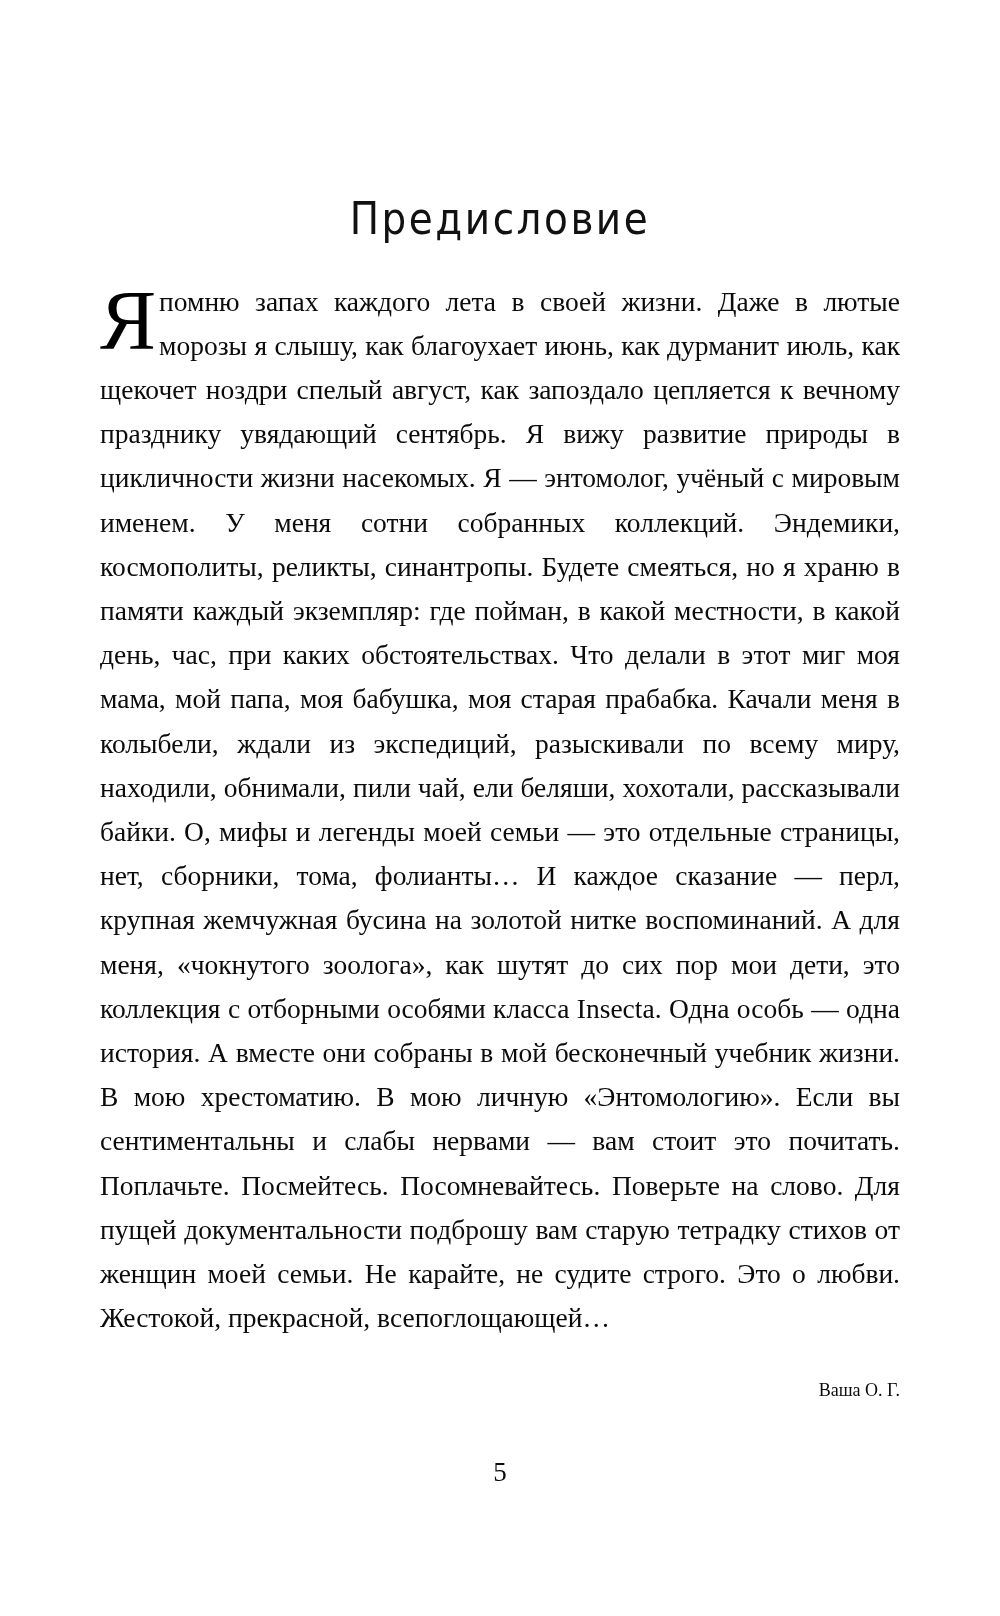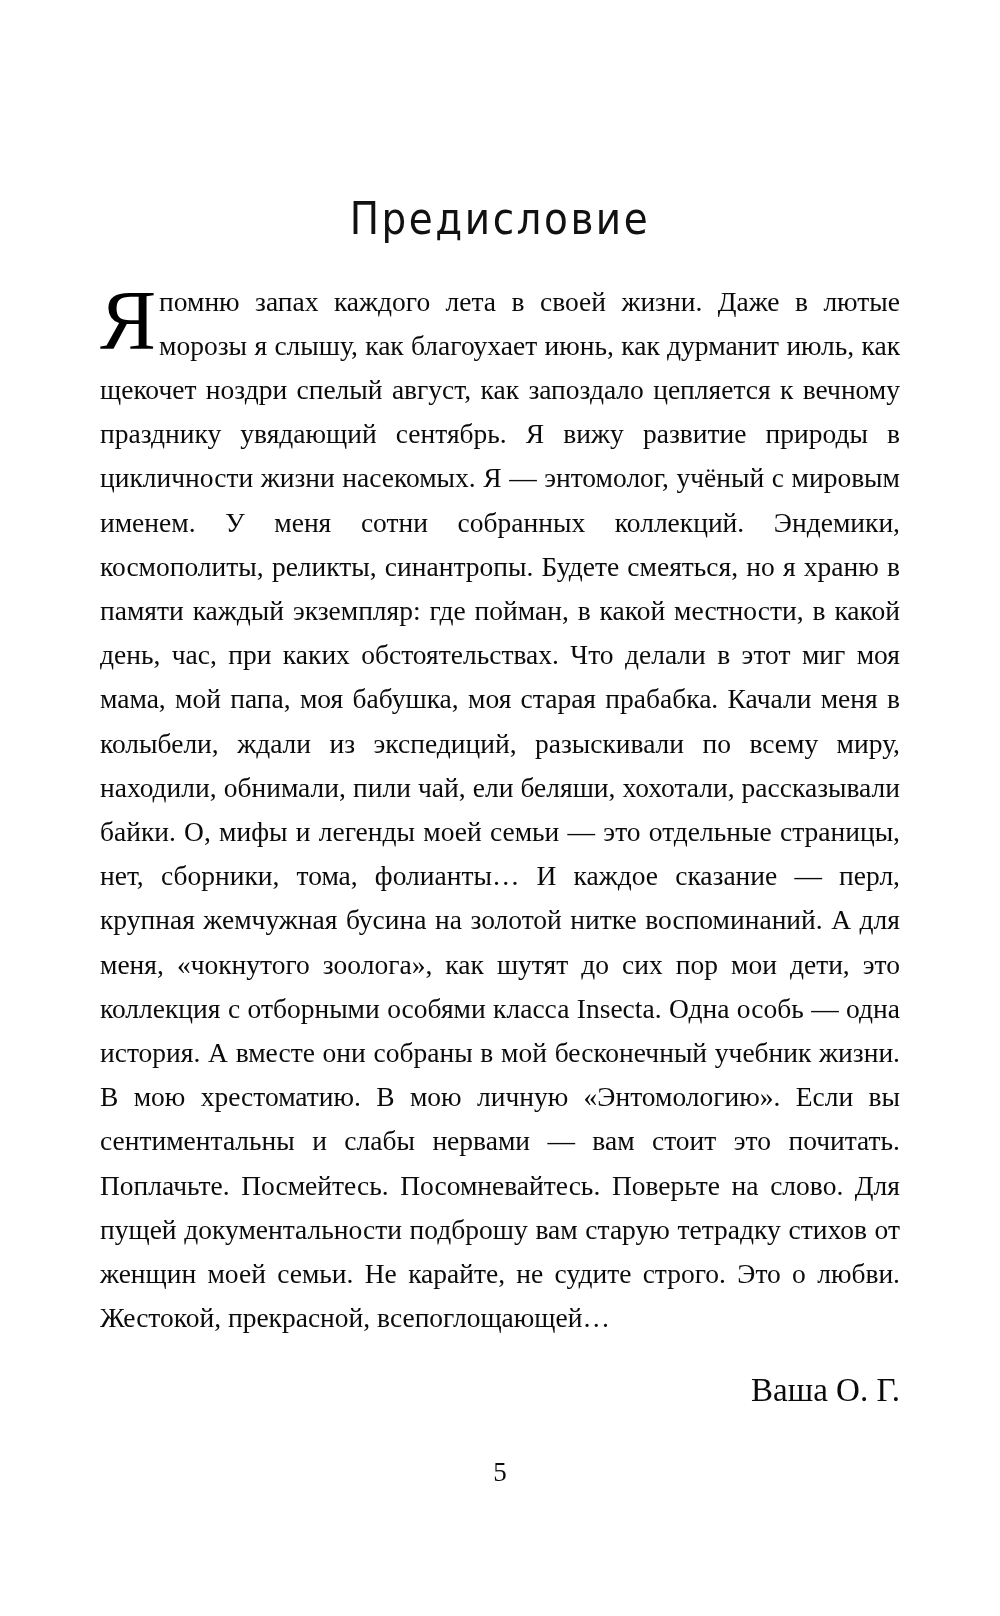--- a/index.html
+++ b/index.html
@@ -70,21 +70,21 @@
     padding: 2px 3px 0 0;
     margin-top: 2px;
     font-weight: 400;
     color: #000000;
   }
 
   .signature {
     margin-top: 2px;
     text-align: right;
     font-family: "Liberation Serif", serif;
-    font-size: 33px;
+    font-size: 18px;
     line-height: 44.2px;
     color: #0b0b0b;
   }
 
   .page-number {
     position: absolute;
     bottom: 128px;
     left: 0;
     width: 1000px;
     text-align: center;

